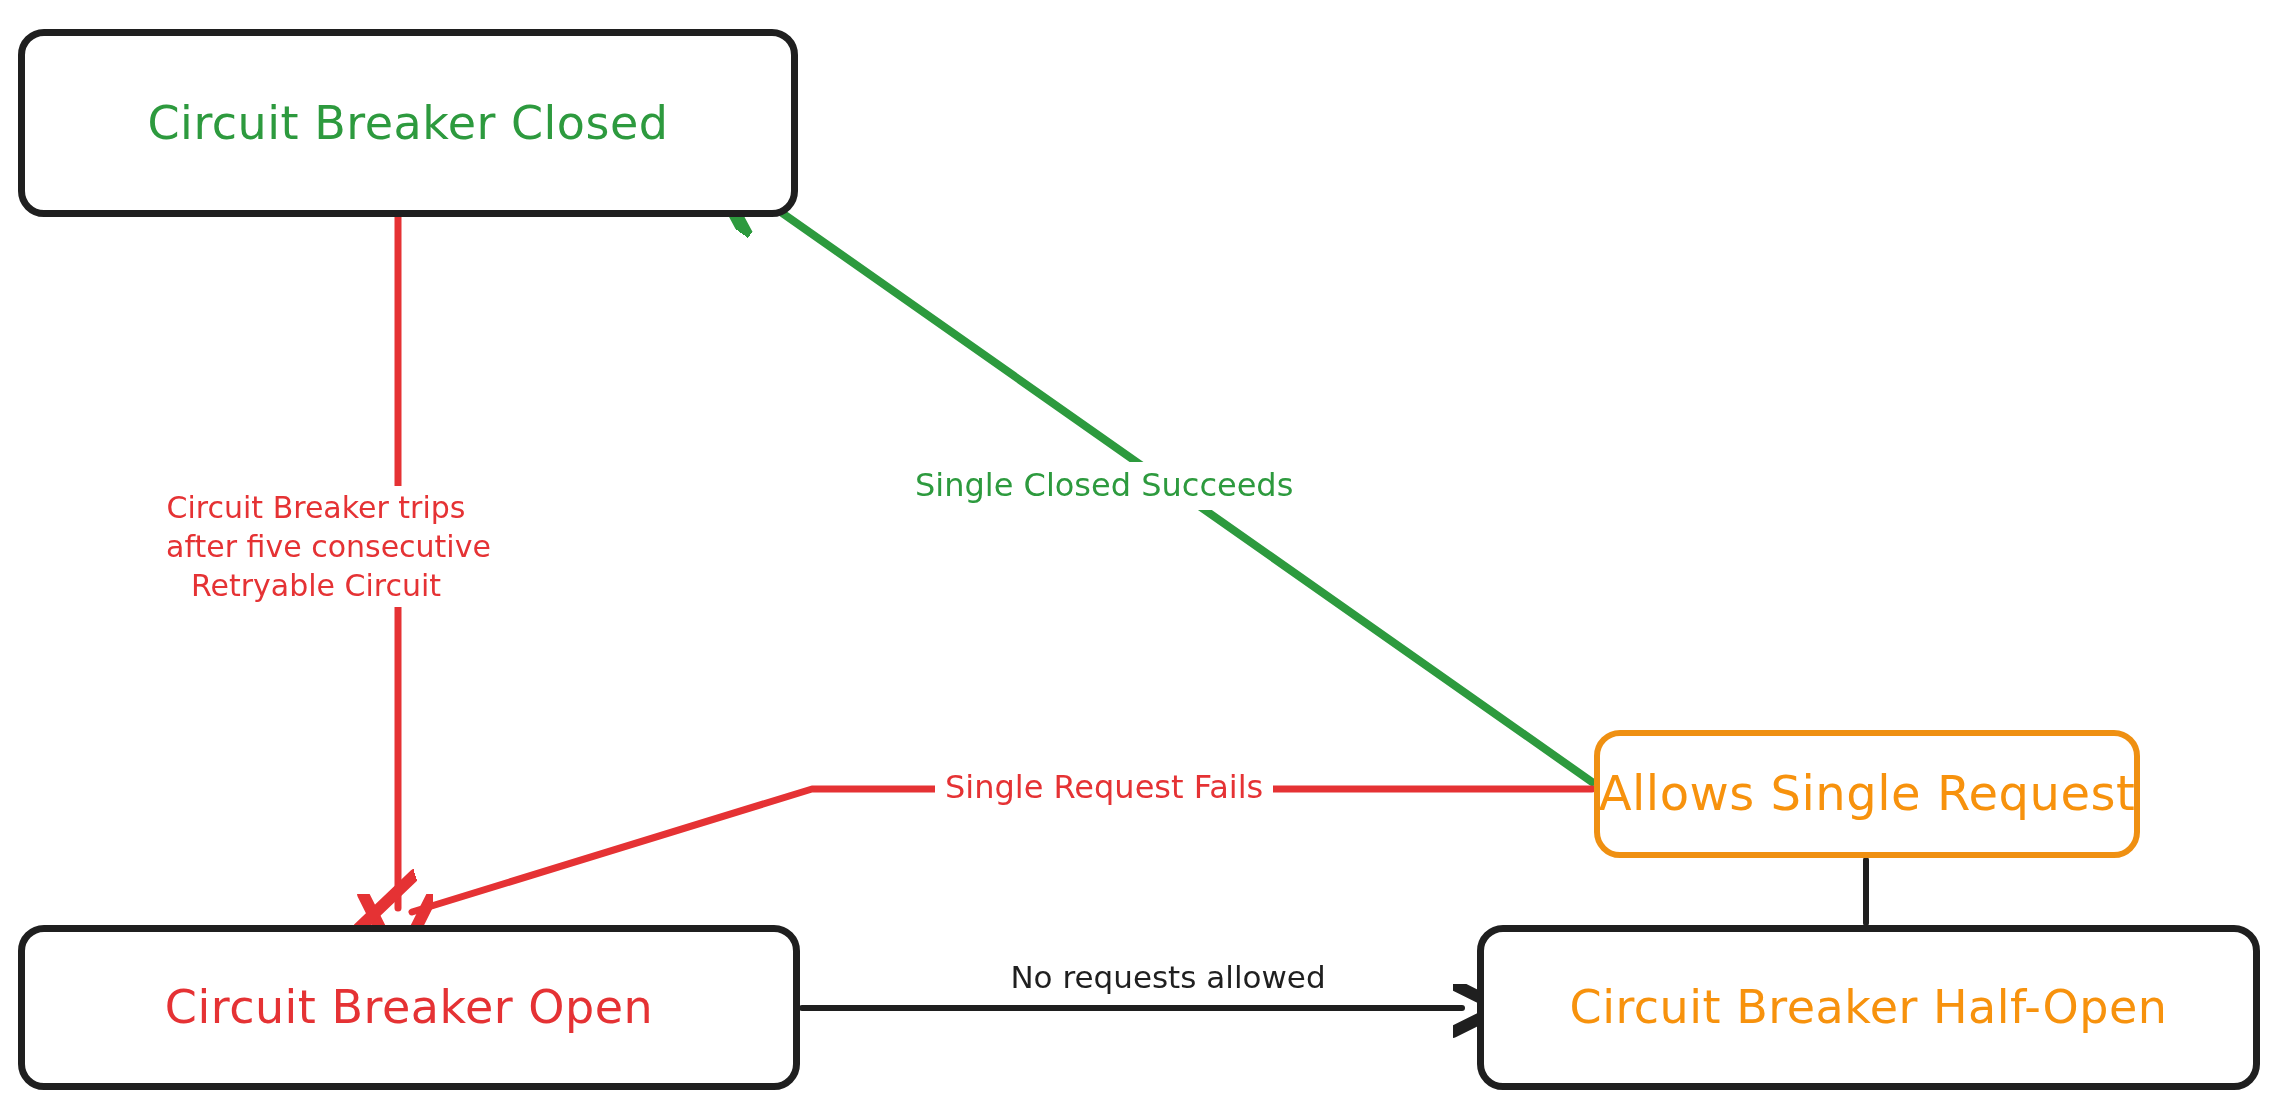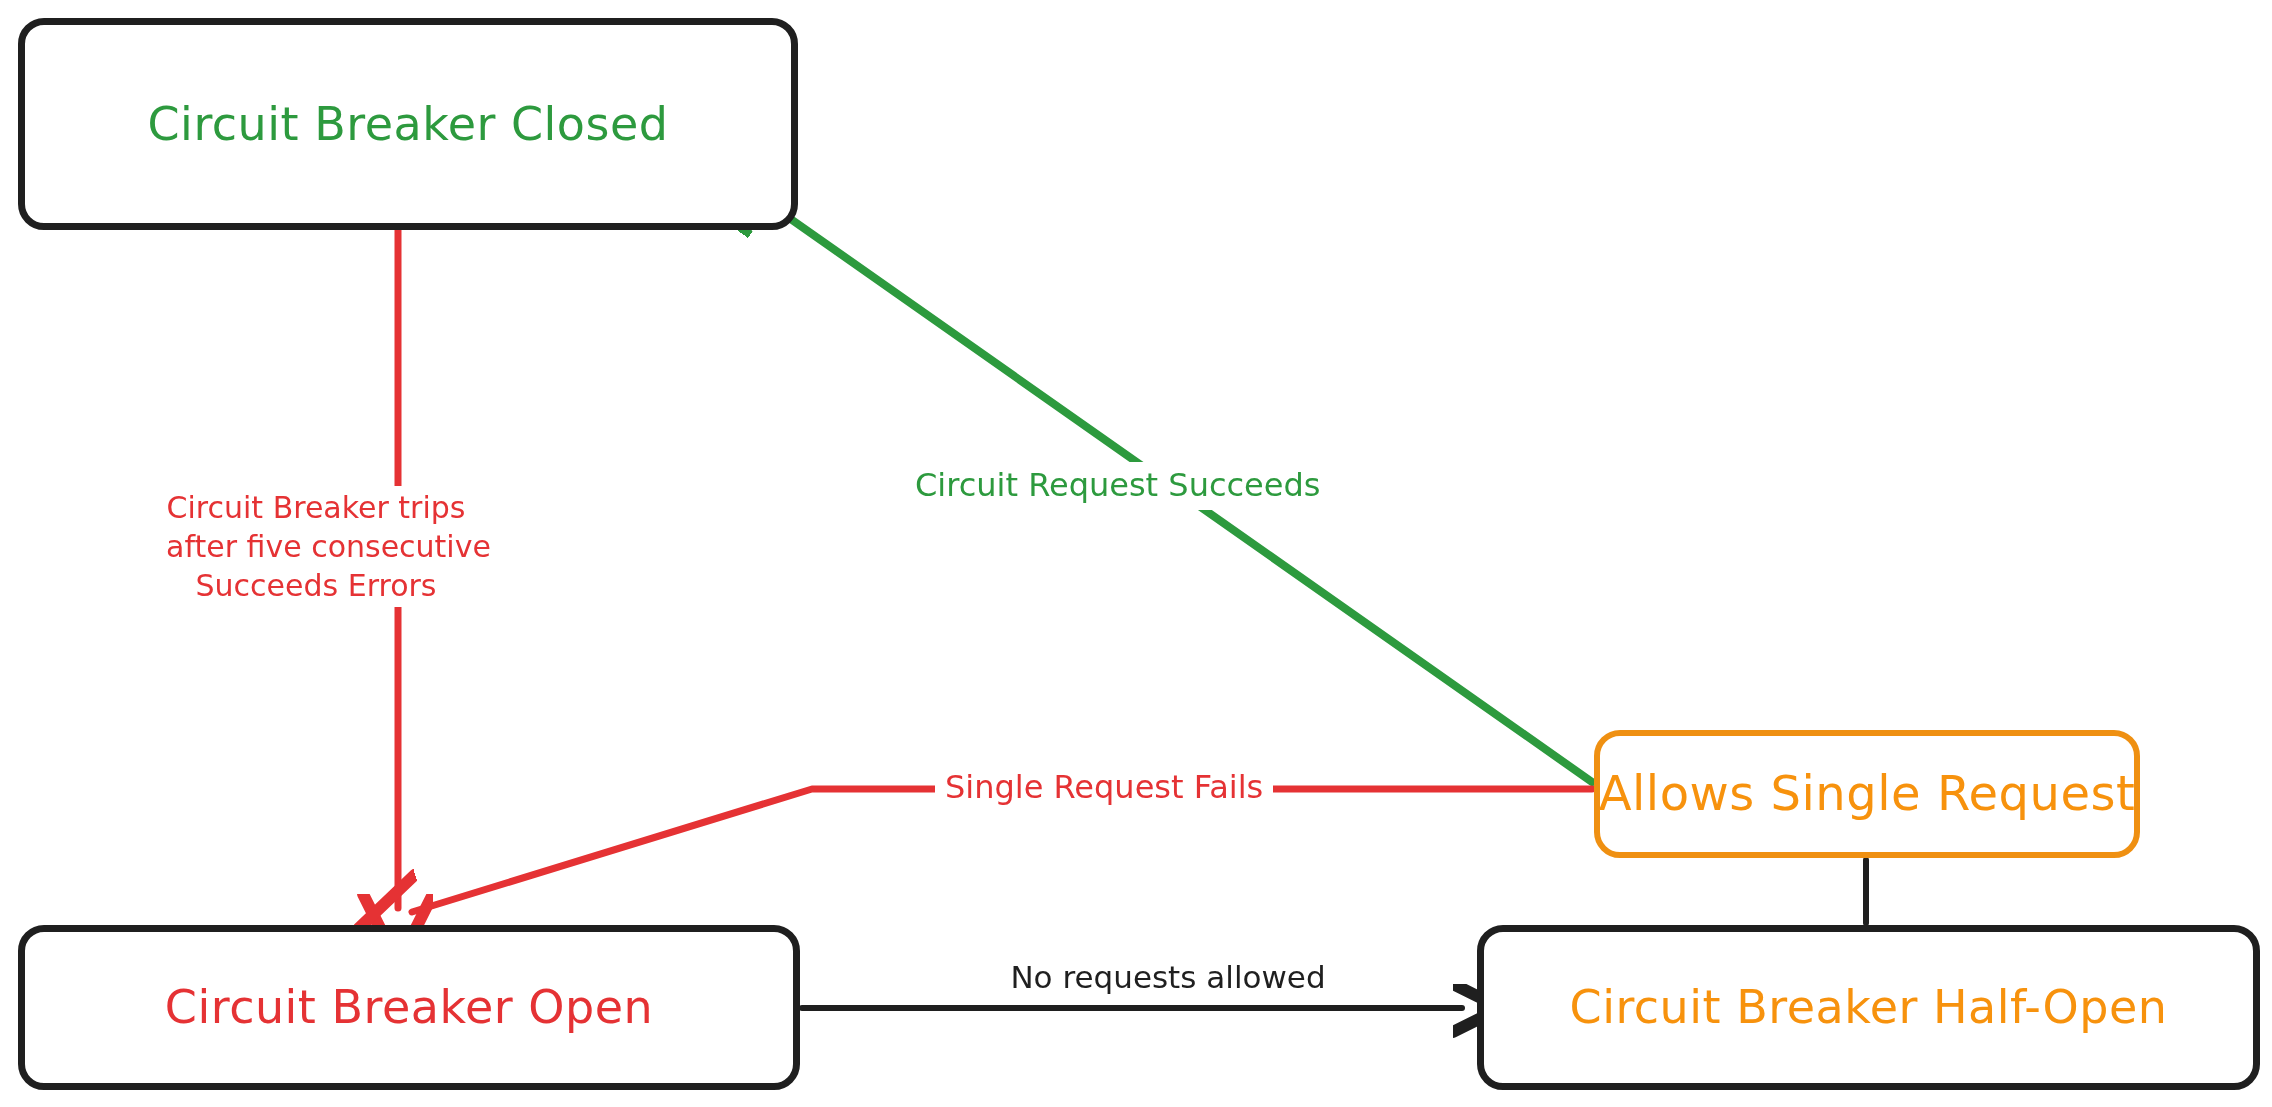--- a/index.html
+++ b/index.html
@@ -43,21 +43,21 @@
     border: 6px solid #ef9012;
   }
   .node-label {
     font-family: "DejaVu Sans", sans-serif;
     font-weight: 400;
     letter-spacing: 0.5px;
     line-height: 1.15;
     white-space: nowrap;
   }
   #node-closed {
-    left: 18px;  top: 18px;  width: 780px;  height: 212px;
+    left: 18px;  top: 29px;  width: 780px;  height: 188px;
   }
   #node-closed .node-label {
     color: #2d9a3e;
     font-size: 46px;
   }
   #node-open {
     left: 18px;  top: 925px;  width: 782px;  height: 165px;
   }
   #node-open .node-label {
     color: #e53234;
@@ -151,24 +151,24 @@
     <span class="node-label">Circuit Breaker Open</span>
   </div>
 
   <div class="node node-orange" id="node-allows">
     <span class="node-label">Allows Single Request</span>
   </div>
 
   <div class="edge-label" id="label-trips">
     <div>Circuit Breaker trips</div>
     <div>after five consecutive</div>
-    <div>Succeeds Errors</div>
+    <div>Retryable Circuit</div>
   </div>
 
-  <div class="edge-label" id="label-succeeds">Circuit Request Succeeds</div>
+  <div class="edge-label" id="label-succeeds">Single Closed Succeeds</div>
 
   <div class="edge-label" id="label-fails">Single Request Fails</div>
 
   <div class="edge-label" id="label-delay">
     <div>No requests allowed</div>
   </div>
 
 </div>
 
 </body></html>

